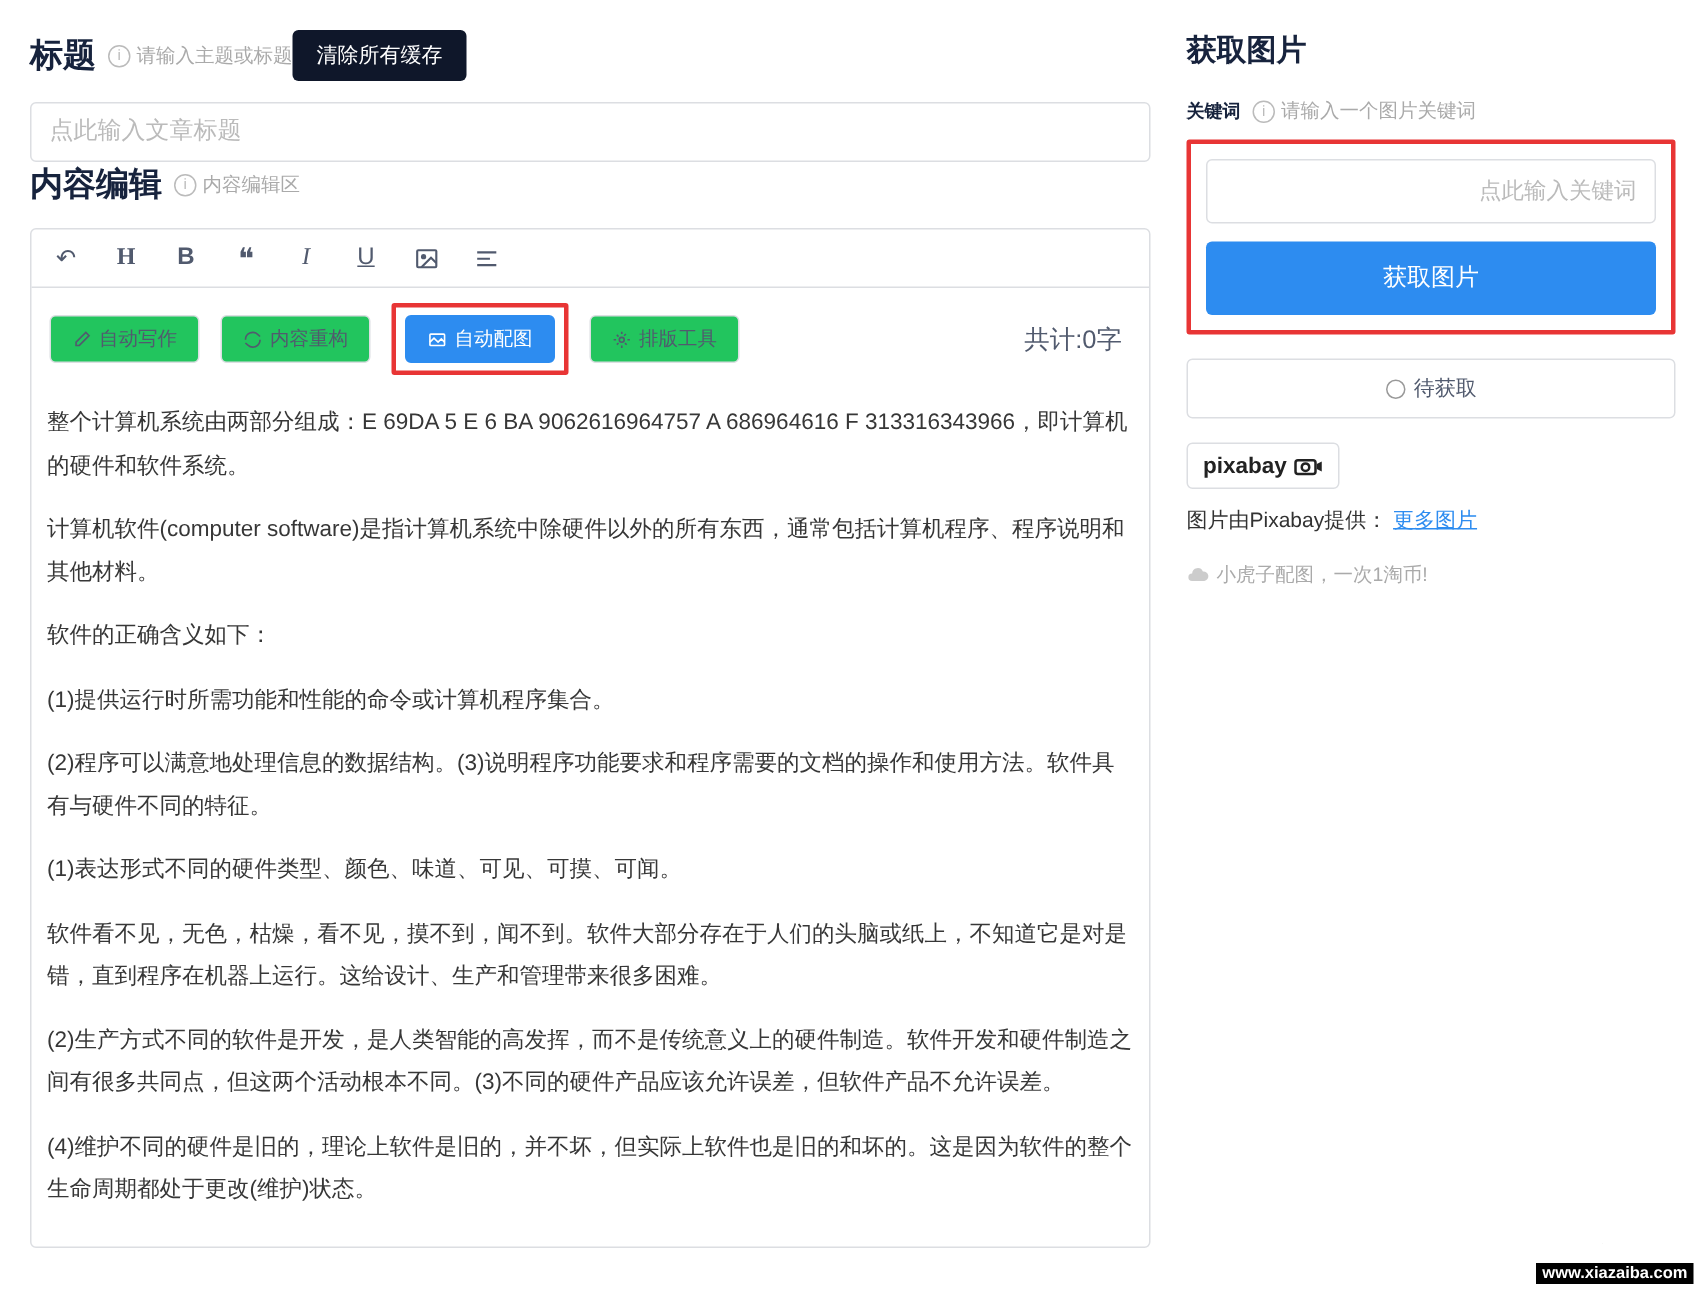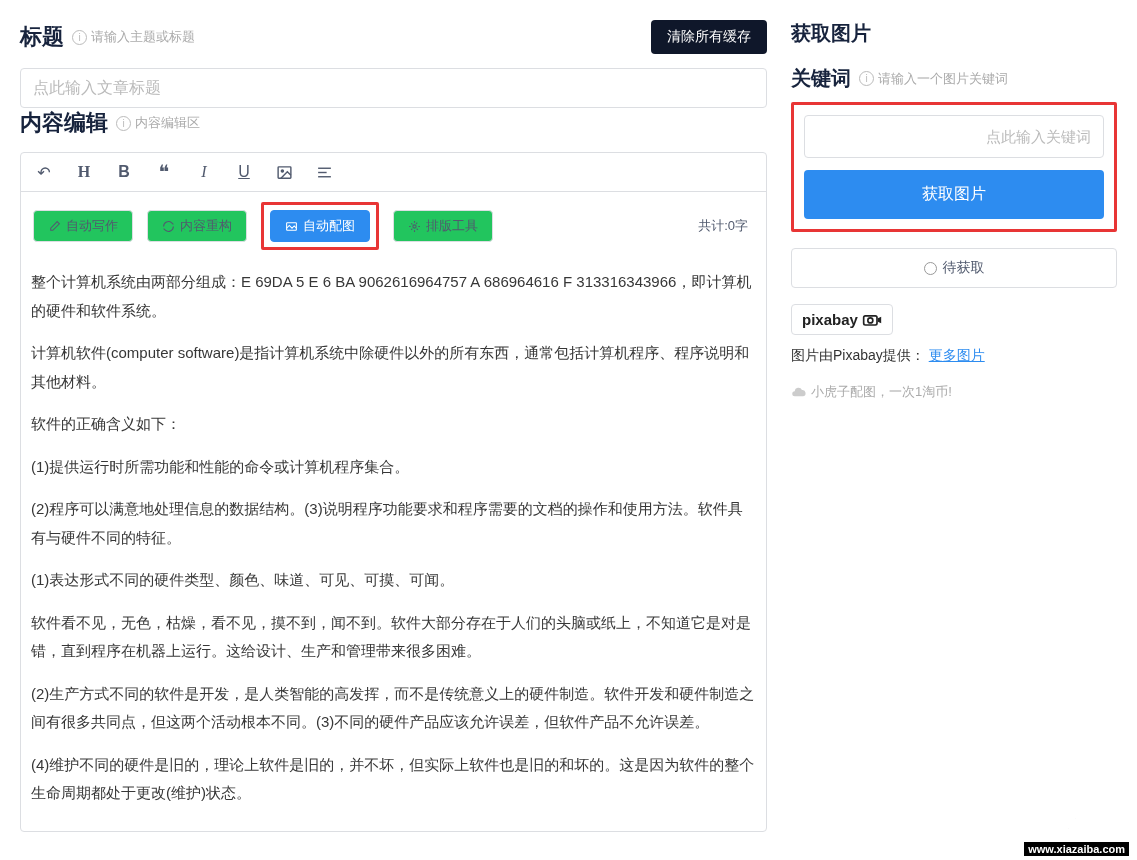--- a/index.html
+++ b/index.html
@@ -1,48 +1,48 @@
 <!DOCTYPE html>
 <html><head>
 <meta charset="utf-8">
 <style>
 * { box-sizing: border-box; margin: 0; padding: 0; }
 body { font-family: -apple-system, "PingFang SC", "Microsoft YaHei", sans-serif; background: #fff; color: #333; font-size: 14px; }
 .container { display: flex; width: 1137px; height: 860px; }
 .left-panel { flex: 1; padding: 20px 20px 0 20px; min-width: 0; }
 .right-panel { width: 350px; padding: 20px 20px 0 4px; }
 
-.section-header { display: flex; align-items: center; justify-content: space-between; margin-bottom: 14px; }
+.section-header { display: flex; align-items: center; justify-content: flex-start; margin-bottom: 14px; }
 .section-title-wrap { display: flex; align-items: center; gap: 8px; }
 .section-title { font-size: 22px; font-weight: 600; color: #17233d; }
 .section-hint { font-size: 13px; color: #aaa; display: flex; align-items: center; gap: 4px; }
 .hint-icon { display: inline-flex; width: 15px; height: 15px; border: 1px solid #bbb; border-radius: 50%; align-items: center; justify-content: center; font-size: 10px; color: #bbb; }
 
 .btn-primary { background: #0f172a; color: #fff; border: none; border-radius: 4px; padding: 8px 16px; font-size: 14px; cursor: pointer; }
 
 .title-input { width: 100%; padding: 10px 12px; border: 1px solid #dcdee2; border-radius: 4px; font-size: 16px; color: #4c1d95; }
 .title-input::placeholder { color: #bbb; }
 
 .editor-box { border: 1px solid #dcdee2; border-radius: 4px; display: flex; flex-direction: column; height: 680px; }
 .toolbar { border-bottom: 1px solid #dcdee2; padding: 8px 12px; display: flex; gap: 18px; align-items: center; }
 .tb-btn { color: #515a6e; cursor: pointer; font-size: 16px; display: inline-flex; align-items: center; justify-content: center; width: 22px; height: 22px; }
 
 .action-row { display: flex; align-items: center; padding: 10px 12px; gap: 0; }
 .action-btn { display: inline-flex; align-items: center; gap: 5px; padding: 6px 14px; border: 1px solid #dcdee2; background: #22c55e; border-radius: 4px; color: #515a6e; font-size: 13px; cursor: pointer; margin-right: 14px; }
 .action-btn.active { background: #2d8cf0; color: #fff; border-color: #2d8cf0; }
 .action-btn svg { width: 13px; height: 13px; }
 .highlight-box { border: 3px solid #e83535; padding: 5px 6px; border-radius: 2px; display: inline-flex; }
-.count-text { margin-left: auto; color: #515a6e; font-size: 13px; padding-right: 6px; }
+.count-text { margin-left: auto; color: #515a6e; font-size: 17px; padding-right: 6px; }
 
 .content-area { padding: 8px 10px 10px 10px; overflow-y: auto; flex: 1; }
 .content-area p { font-size: 15px; line-height: 1.9; color: #373737; margin-bottom: 14px; }
 
 .right-section-title { font-size: 20px; font-weight: 600; color: #17233d; margin-bottom: 18px; }
 .right-sub { display: flex; align-items: center; gap: 8px; margin-bottom: 0; }
-.right-sub-title { font-size: 20px; font-weight: 600; color: #17233d; }
+.right-sub-title { font-size: 12px; font-weight: 600; color: #17233d; }
 
 .keyword-box { border: 3px solid #e83535; border-radius: 2px; padding: 10px; margin-top: 10px; }
 .keyword-input { width: 100%; padding: 12px 12px; border: 1px solid #dcdee2; border-radius: 4px; font-size: 15px; margin-bottom: 12px; text-align: right; }
 .keyword-input::placeholder { color: #bbb; }
 .fetch-btn { width: 100%; background: #2d8cf0; color: #fff; border: none; border-radius: 4px; padding: 14px 0; font-size: 16px; cursor: pointer; }
 
 .pending-btn { width: 100%; border: 1px solid #dcdee2; background: #fff; border-radius: 4px; padding: 10px 0; font-size: 14px; color: #515a6e; cursor: pointer; margin-top: 16px; display: flex; align-items: center; justify-content: center; gap: 6px; }
 .pending-circ { width: 13px; height: 13px; border: 1.5px solid #999; border-radius: 50%; display: inline-block; }
 
 .pixabay-badge { display: inline-flex; align-items: center; gap: 4px; border: 1px solid #dcdee2; border-radius: 4px; padding: 6px 10px; margin-top: 16px; font-weight: 700; font-size: 15px; color: #222; font-family: sans-serif; }

